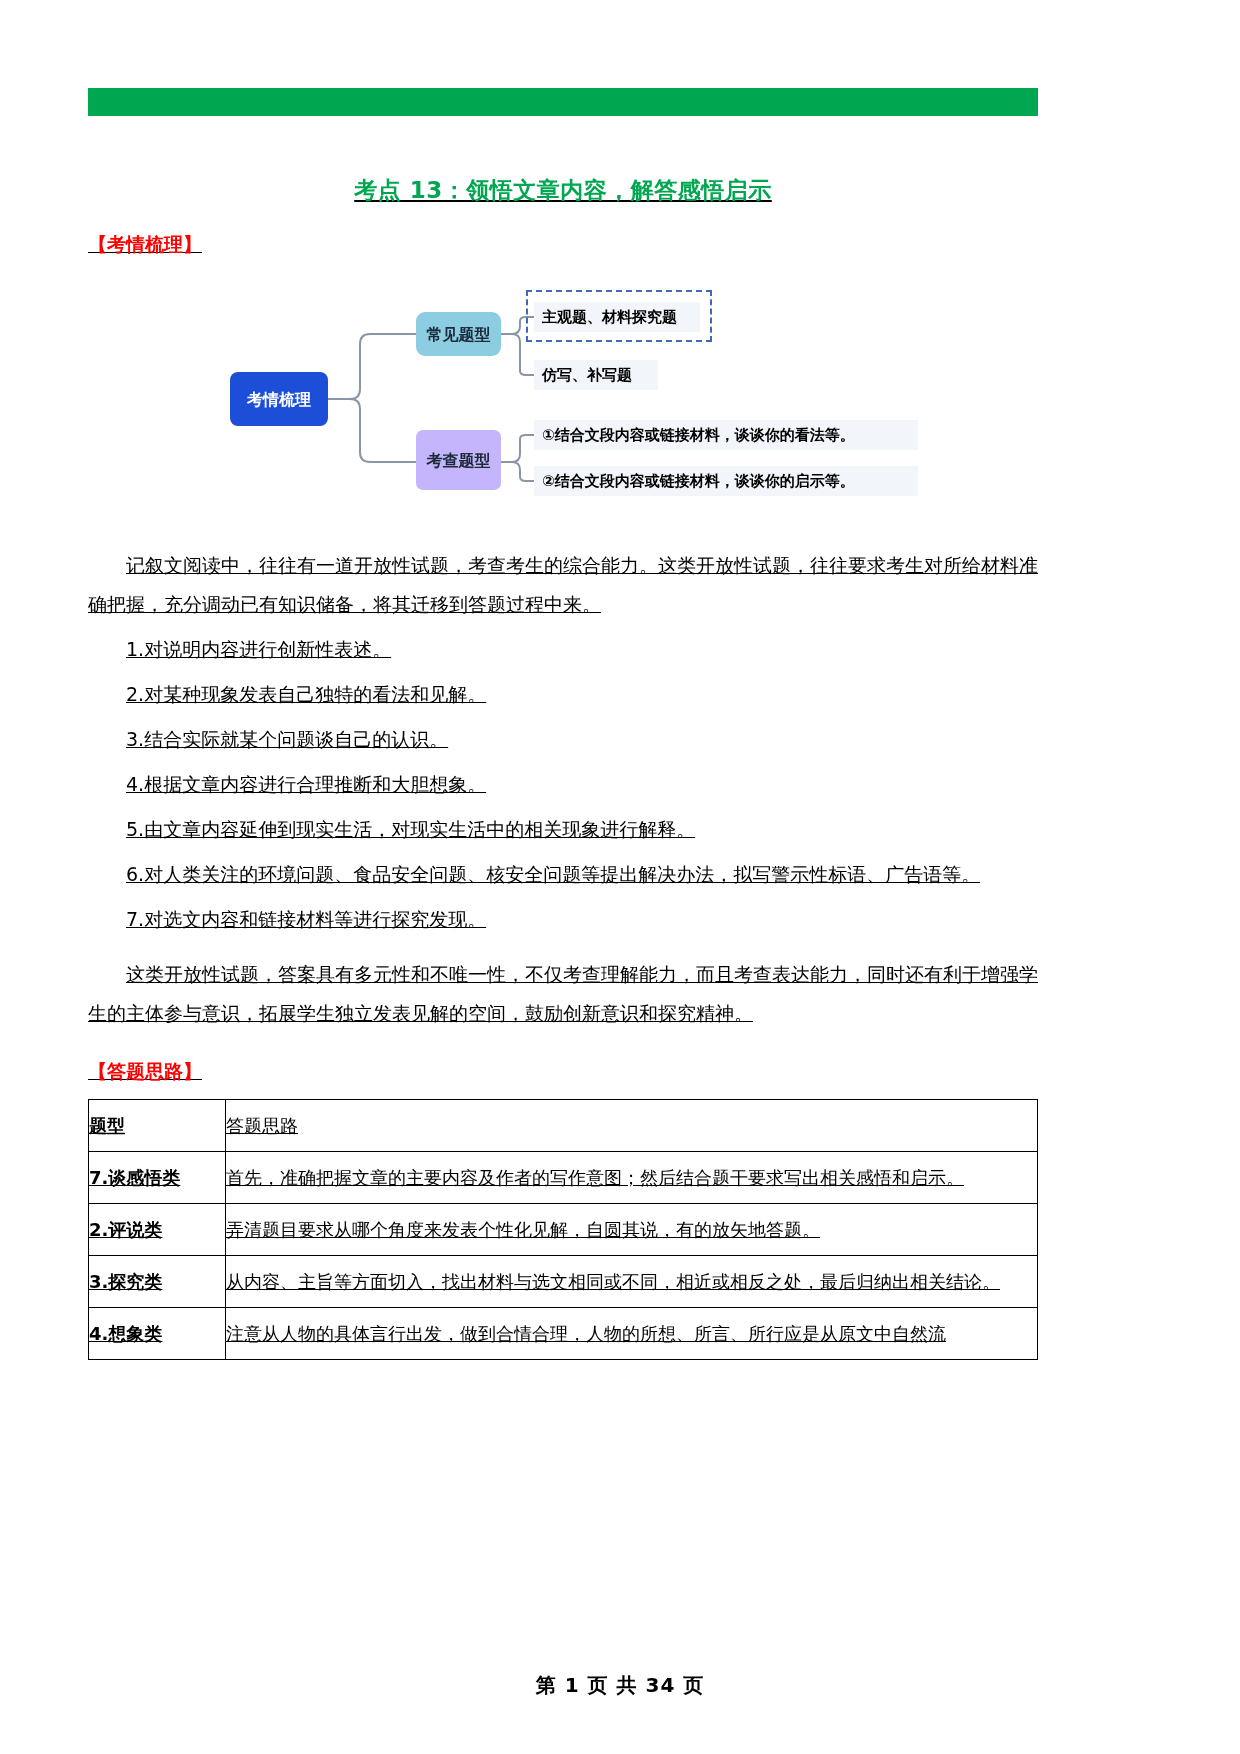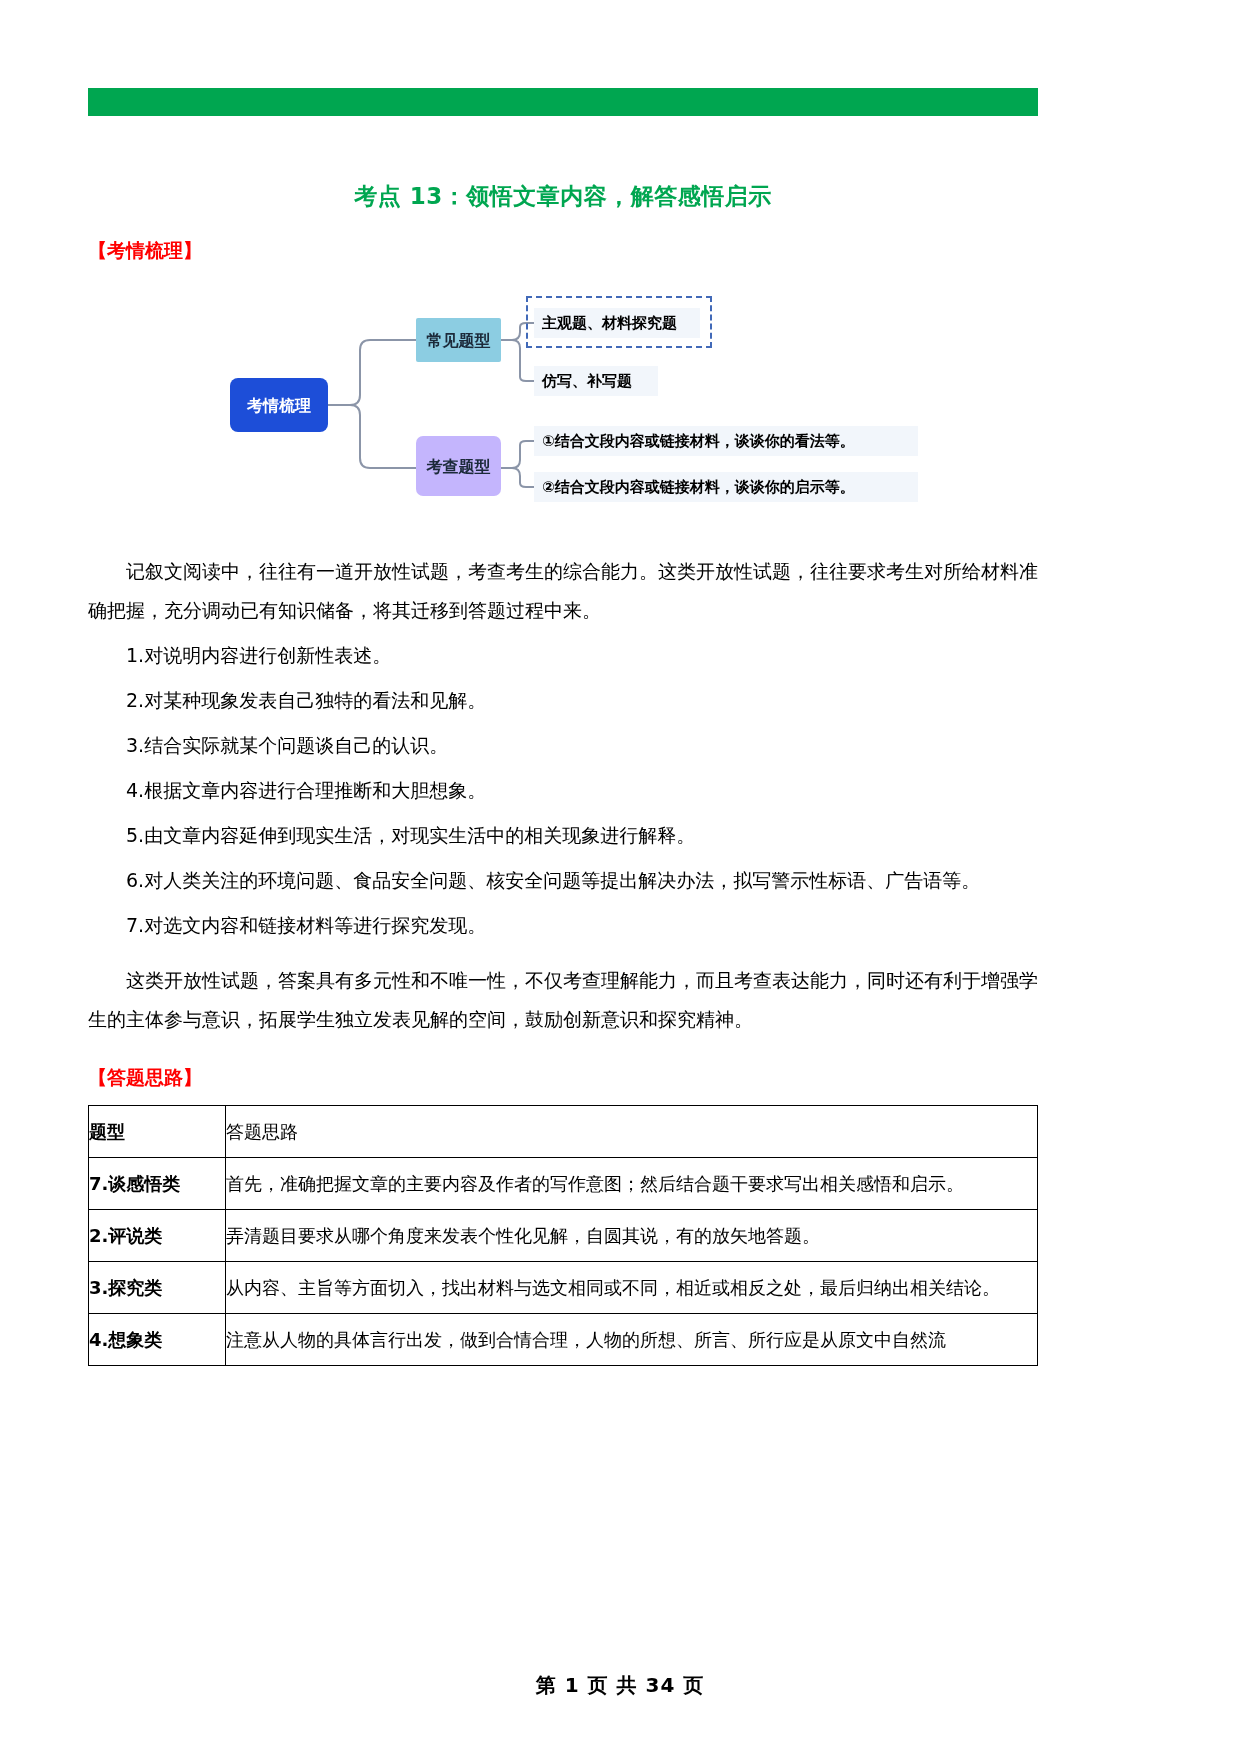--- a/index.html
+++ b/index.html
@@ -26,22 +26,23 @@
     position: absolute;
     left: 88px;
     top: 88px;
     width: 950px;
     height: 28px;
     background: #00a650;
   }
   .content {
     position: absolute;
     left: 88px;
-    top: 150px;
-    width: 950px;
+    top: 144px;
+    width: 950px;
+    text-decoration: underline;
   }
   .doc-title {
     text-align: center;
     color: #00a650;
     font-size: 23px;
     font-weight: bold;
     letter-spacing: 0.5px;
     margin: 30px 0 0 0;
     line-height: 1.4;
   }
@@ -77,21 +78,21 @@
     border-radius: 8px;
     font-size: 16px;
   }
   .mm-b1 {
     left: 328px;
     top: 32px;
     width: 85px;
     height: 44px;
     background: #8ccde2;
     color: #1c2a3a;
-    border-radius: 2px;
+    border-radius: 9px;
     font-size: 16px;
   }
   .mm-b2 {
     left: 328px;
     top: 150px;
     width: 85px;
     height: 60px;
     background: #c4b5fd;
     color: #1c2a3a;
     border-radius: 7px;

